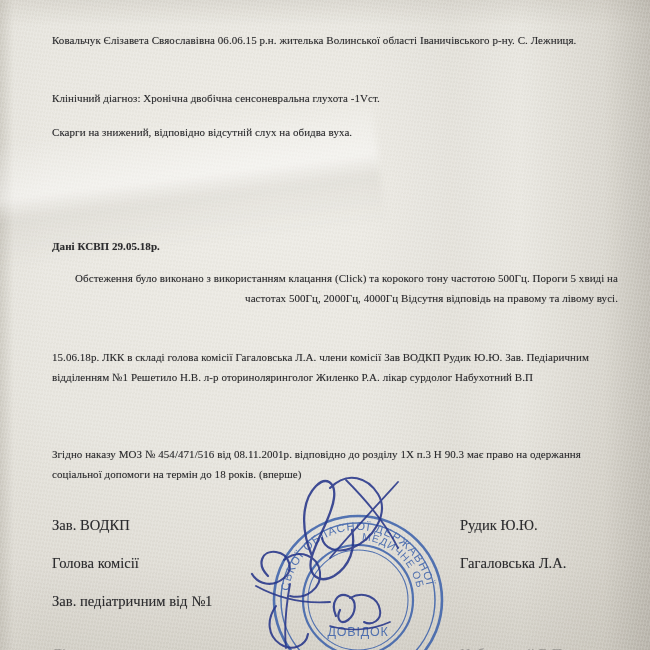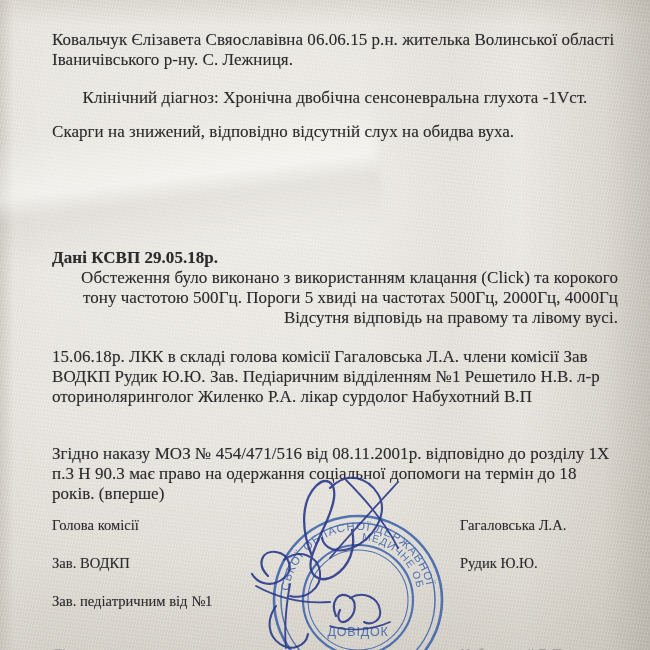--- a/index.html
+++ b/index.html
@@ -83,34 +83,34 @@
     position: absolute;
     inset: 0;
     padding: 0;
   }
 
   .para {
     position: absolute;
     left: 52px;
     width: 566px;
     color: #2c2c2e;
-    font-size: 17px;
+    font-size: 11px;
     line-height: 20.2px;
     letter-spacing: 0.05px;
     text-shadow: 0 0 0.7px rgba(70,70,72,0.42);
   }
   .para.bold {
     font-weight: bold;
   }
 
   .p-name       { top: 30px;  }
-  .p-diagnosis  { top: 88px; text-align: center;  }
+  .p-diagnosis  { top: 88px;  }
   .p-complaints { top: 122px; }
   .p-anamnesis  { top: 156px; }
-  .p-kcvp-head  { top: 248px; }
+  .p-kcvp-head  { top: 236px; }
   .p-kcvp-body  { top: 268px; text-align: right; }
   .p-commission { top: 347px; }
   .p-decree     { top: 444px; }
 
   
   .sig-block {
     position: absolute;
     left: 52px;
     top: 516px;
     width: 566px;
@@ -180,27 +180,27 @@
 
     <div class="para p-kcvp-body">Обстеження було виконано з використанням клацання (Click) та корокого тону частотою 500Гц. Пороги 5 хвиді на частотах 500Гц, 2000Гц, 4000Гц Відсутня відповідь на правому та лівому вусі.</div>
 
     <div class="para p-commission">15.06.18р. ЛКК в складі голова комісії Гагаловська Л.А. члени комісії Зав ВОДКП Рудик Ю.Ю.  Зав. Педіаричним відділенням №1 Решетило Н.В. л-р оториноляринголог Жиленко Р.А. лікар сурдолог Набухотний В.П</div>
 
     <div class="para p-decree">Згідно наказу МОЗ № 454/471/516 від 08.11.2001р. відповідно до розділу 1Х п.3 Н 90.3 має право на одержання соціальної допомоги на термін до 18 років. (вперше)</div>
 
     <div class="sig-block">
 
       <div class="sig-row">
+        <span class="sig-role">Зав. ВОДКП</span>
+        <span class="sig-person">Рудик Ю.Ю.</span>
+      </div>
+
+      <div class="sig-row">
         <span class="sig-role">Голова комісії</span>
         <span class="sig-person">Гагаловська Л.А.</span>
-      </div>
-
-      <div class="sig-row">
-        <span class="sig-role">Зав. ВОДКП</span>
-        <span class="sig-person">Рудик Ю.Ю.</span>
       </div>
 
       <div class="sig-row">
         <span class="sig-role">Зав. педіатричним від №1</span>
       </div>
 
       <div class="sig-row cut">
         <span class="sig-role">Лікар сурдолог</span>
         <span class="sig-person">Набухотний В.П</span>
       </div>

